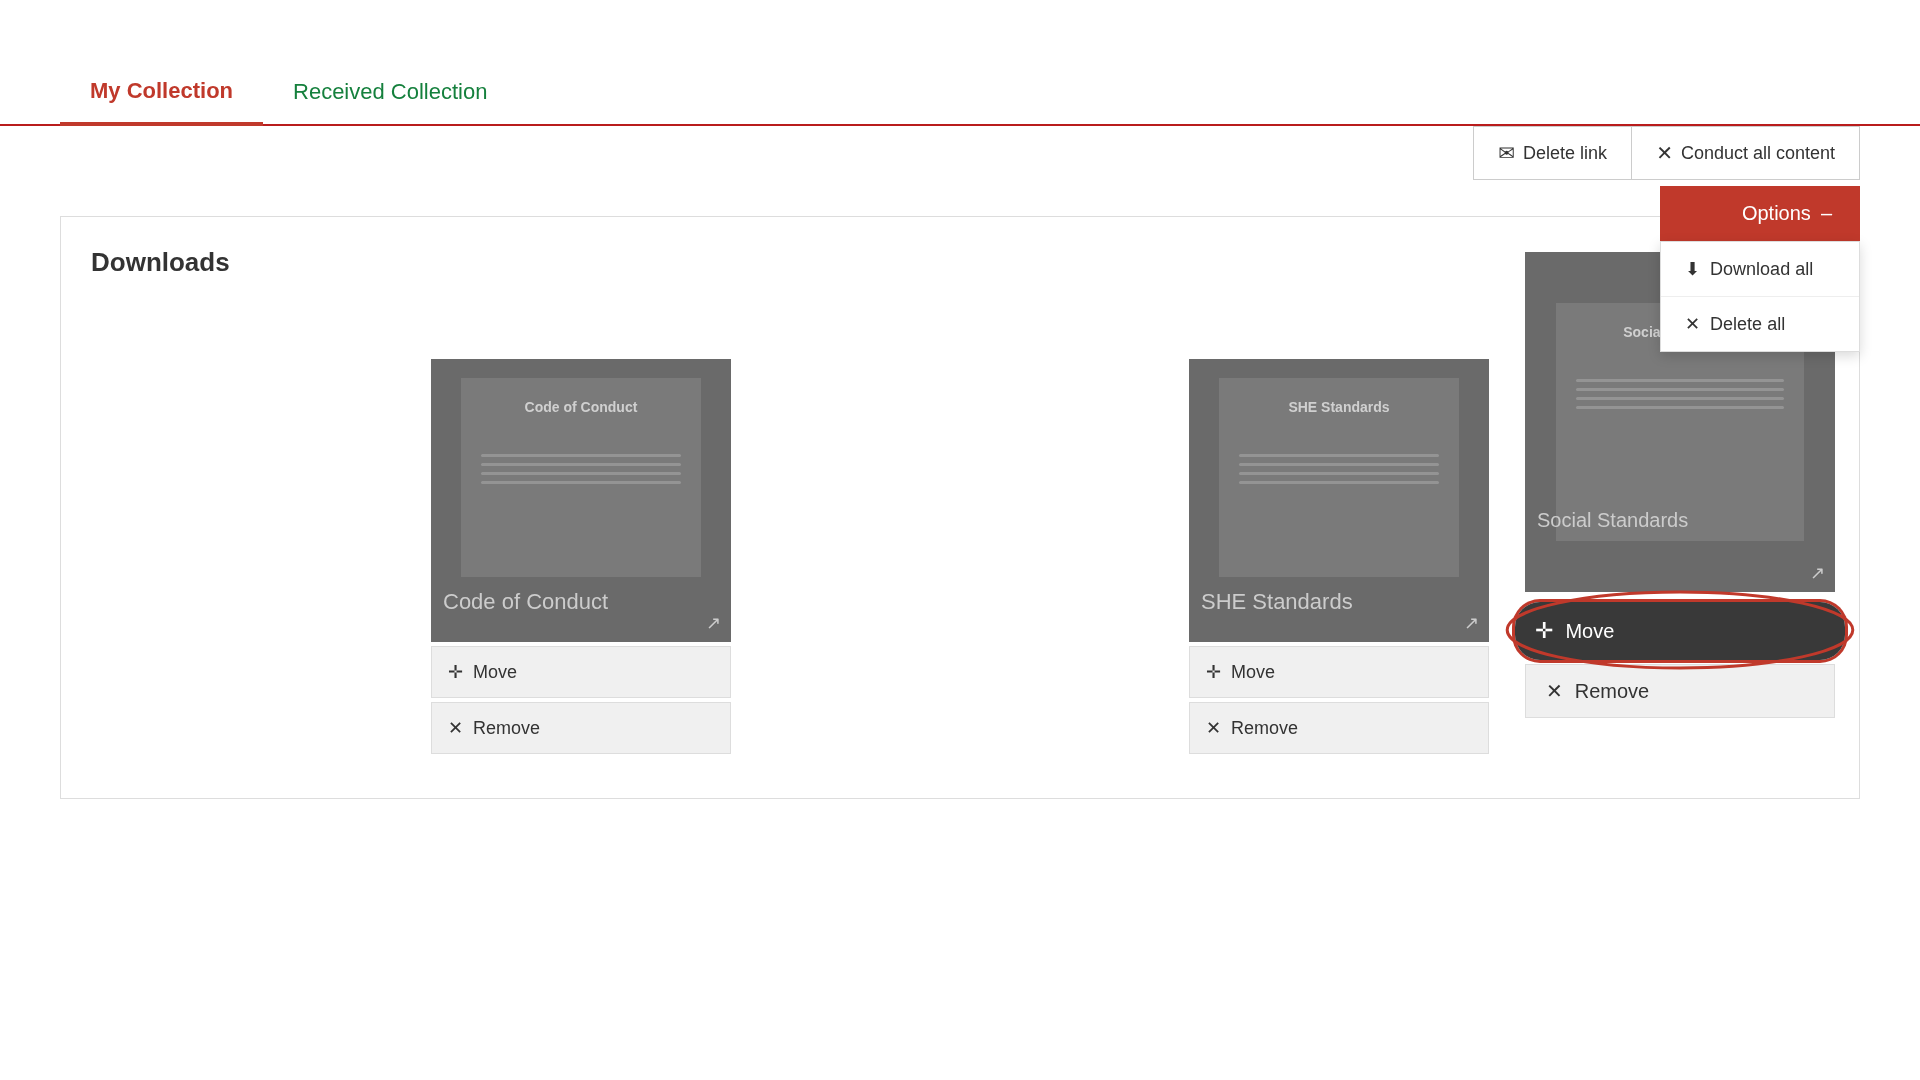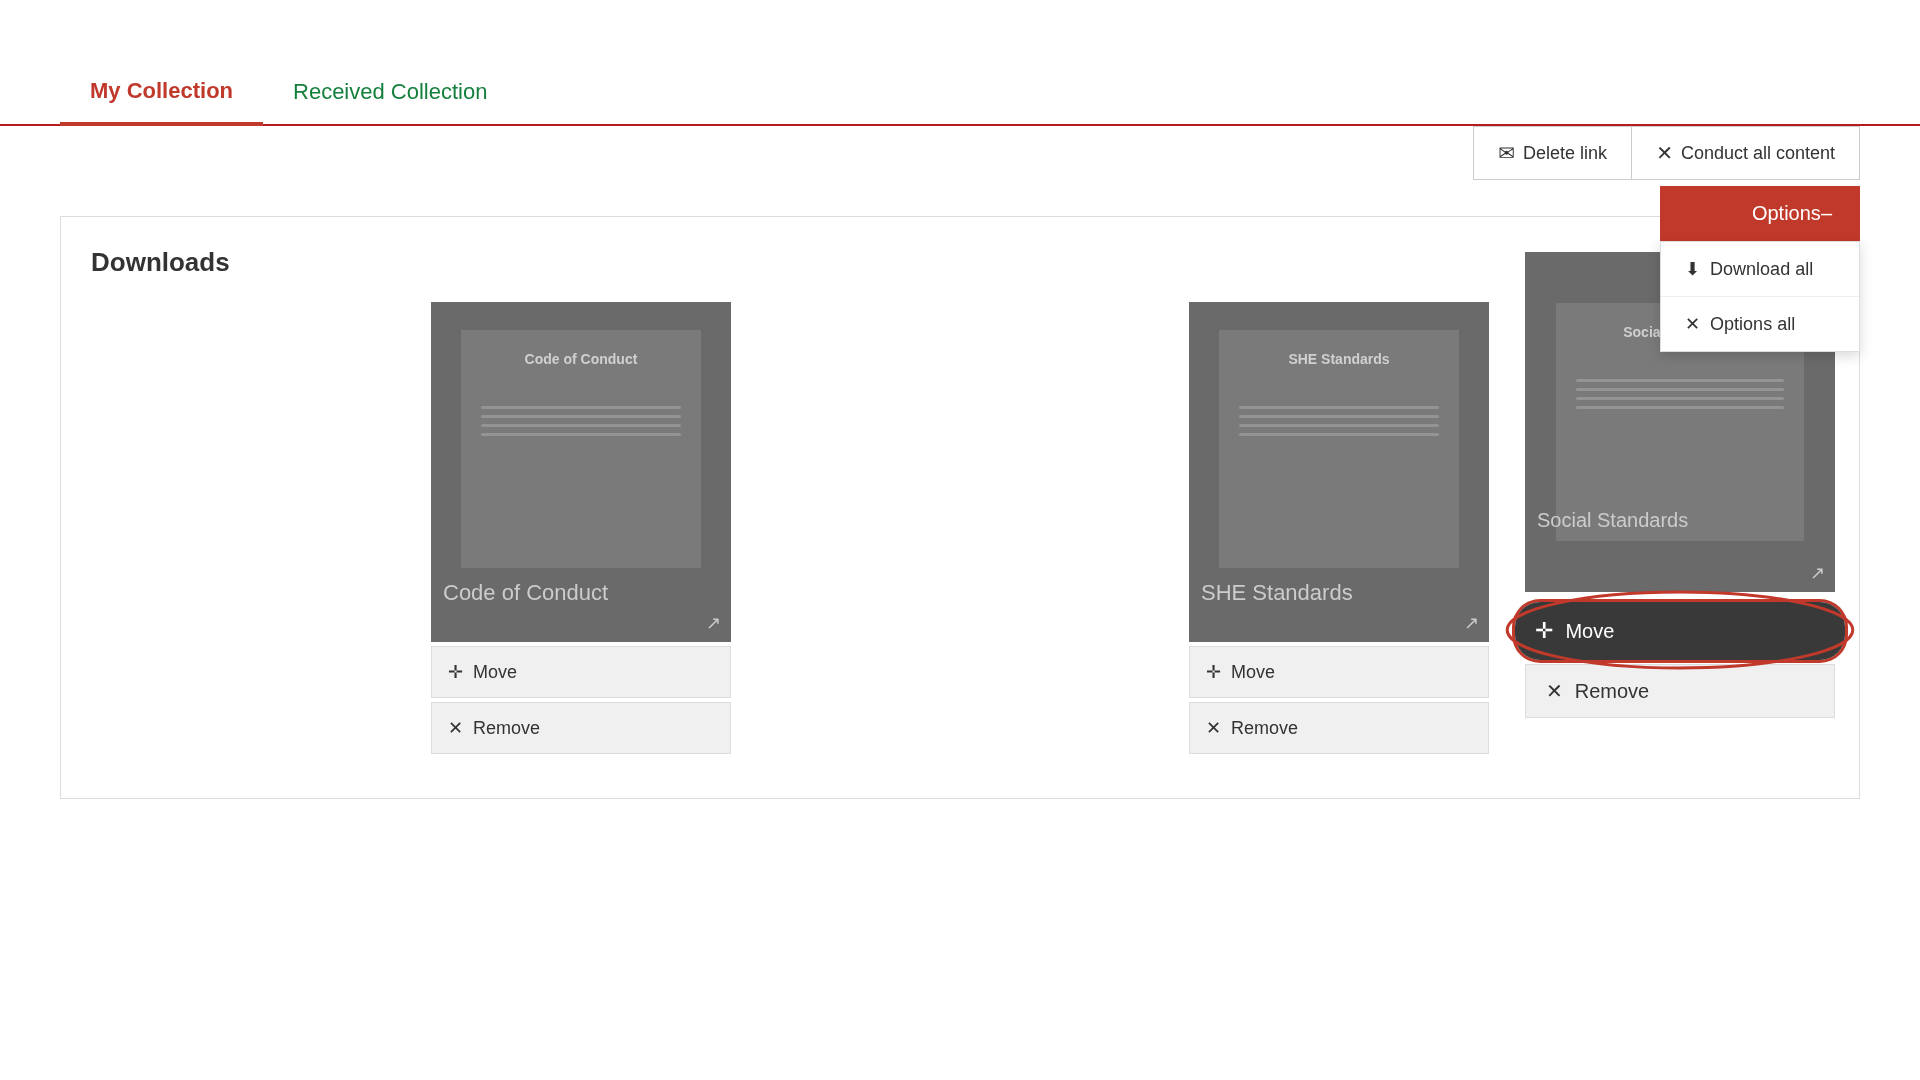--- a/index.html
+++ b/index.html
@@ -80,20 +80,21 @@
     }
     .options-btn {
       background: #c0392b;
       color: #fff;
       border: none;
       padding: 16px 28px;
       font-size: 20px;
       cursor: pointer;
       display: flex;
       align-items: center;
+      gap: 10px;
       min-width: 200px;
       justify-content: flex-end;
     }
     .options-dropdown {
       background: #fff;
       border: 1px solid #ddd;
       box-shadow: 0 4px 12px rgba(0,0,0,0.15);
     }
     .options-dropdown-item {
       display: flex;
@@ -127,21 +128,21 @@
     }
 
     .card {
       width: 310px;
       margin: 0 20px;
       position: relative;
     }
 
     .card-image {
       width: 100%;
-      height: 340px;
+      height: 283px;
       background: #6a6a6a;
       position: relative;
       display: flex;
       flex-direction: column;
       align-items: center;
       justify-content: center;
       overflow: hidden;
     }
 
     .card-image-inner {
@@ -304,21 +305,21 @@
       <span>Options</span>
       <span>–</span>
     </button>
     <div class="options-dropdown">
       <div class="options-dropdown-item">
         <span>⬇</span>
         <span>Download all</span>
       </div>
       <div class="options-dropdown-item">
         <span>✕</span>
-        <span>Options all</span>
+        <span>Delete all</span>
       </div>
     </div>
   </div>
 
   <div class="downloads-container">
     <h2 class="downloads-title">Downloads</h2>
 
     <div class="cards-wrapper">
 
       <div class="card card-left">

